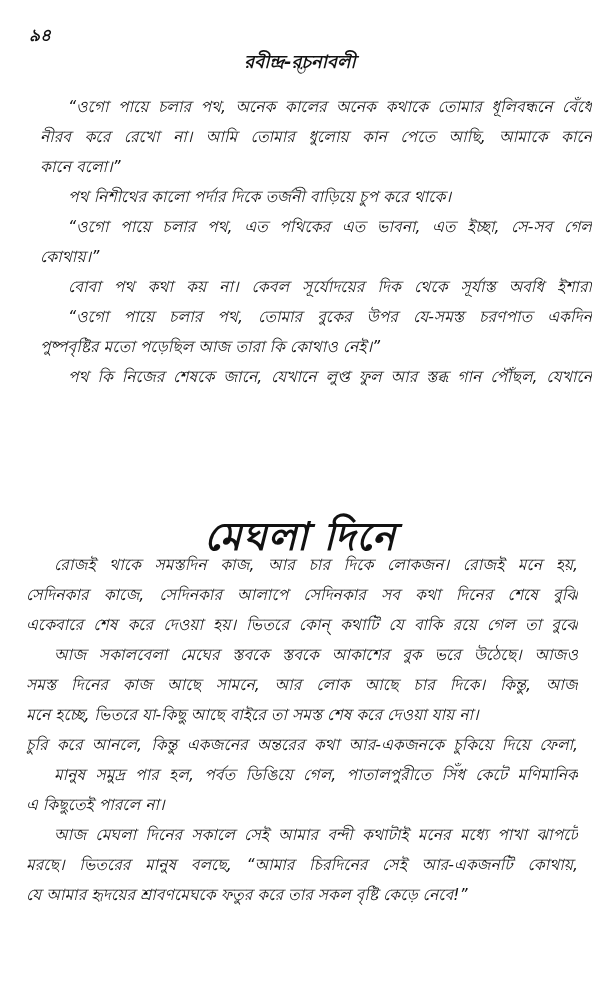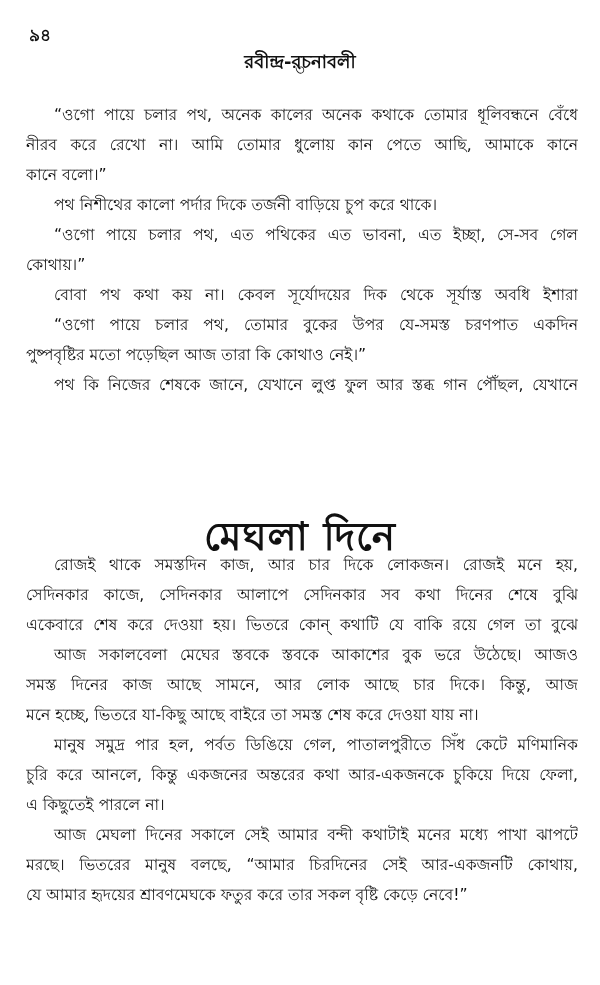--- a/index.html
+++ b/index.html
@@ -1,20 +1,20 @@
 <!DOCTYPE html>
 <html><head>
 <meta charset="utf-8">
 <style>
   html, body { margin: 0; padding: 0; background: #ffffff; }
   body {
     width: 600px; height: 985px; position: relative; overflow: hidden;
     font-family: "DejaVu Sans", sans-serif; color: #111111;
   }
-  .page { position: absolute; inset: 0; }
+  .page { position: absolute; inset: 0; font-style: italic; }
   .header-page-num {
     position: absolute; left: 29px; top: 22px; font-size: 17px; font-weight: bold;
   }
   .header-title {
     position: absolute; left: 0; right: 0; top: 20px; text-align: center;
     font-size: 18px; font-weight: bold; margin-top: 28px;
   }
   .section-num {
     position: absolute; left: 0; right: 0; top: 58px; text-align: center; font-size: 15px;
   }
@@ -31,21 +31,21 @@
   }
 </style>
 </head>
 <body>
 
 <div class="page">
   <div class="header-page-num">৯৪</div>
   <div class="header-title">রবীন্দ্র-রচনাবলী</div>
   <div class="section-num">৩</div>
 
-  <div class="text-block" style="top:100px;">
+  <div class="text-block" style="top:92px;margin-left:14px;">
     <div class="line indent">“ওগো পায়ে চলার পথ, অনেক কালের  অনেক কথাকে তোমার ধূলিবন্ধনে বেঁধে</div>
     <div class="line">নীরব করে রেখো না।  আমি তোমার ধুলোয় কান পেতে আছি, আমাকে কানে</div>
     <div class="line last">কানে বলো।”</div>
     <div class="line indent last">পথ নিশীথের কালো পর্দার দিকে তর্জনী বাড়িয়ে চুপ করে থাকে।</div>
     <div class="line indent">“ওগো পায়ে চলার পথ, এত  পথিকের  এত ভাবনা, এত  ইচ্ছা, সে-সব  গেল</div>
     <div class="line last">কোথায়।”</div>
     <div class="line indent">বোবা পথ কথা কয় না।  কেবল সূর্যোদয়ের দিক থেকে সূর্যাস্ত অবধি ইশারা</div>
     <div class="line indent">“ওগো পায়ে চলার পথ, তোমার বুকের উপর যে-সমস্ত চরণপাত একদিন</div>
     <div class="line last">পুষ্পবৃষ্টির মতো পড়েছিল আজ তারা কি কোথাও নেই।”</div>
     <div class="line indent">পথ কি নিজের শেষকে জানে, যেখানে লুপ্ত ফুল আর স্তব্ধ গান পৌঁছল, যেখানে</div>
@@ -53,20 +53,20 @@
 
   <div class="chapter-title">মেঘলা দিনে</div>
 
   <div class="text-block" style="top:550px;">
     <div class="line indent">রোজই থাকে সমস্তদিন কাজ, আর চার দিকে লোকজন।  রোজই মনে হয়,</div>
     <div class="line">সেদিনকার কাজে, সেদিনকার আলাপে সেদিনকার সব কথা দিনের শেষে বুঝি</div>
     <div class="line">একেবারে শেষ করে দেওয়া হয়।  ভিতরে কোন্ কথাটি যে বাকি রয়ে গেল তা বুঝে</div>
     <div class="line indent">আজ সকালবেলা মেঘের স্তবকে স্তবকে আকাশের বুক ভরে উঠেছে।  আজও</div>
     <div class="line">সমস্ত দিনের কাজ আছে সামনে, আর লোক আছে চার দিকে।  কিন্তু, আজ</div>
     <div class="line last">মনে হচ্ছে, ভিতরে যা-কিছু আছে বাইরে তা সমস্ত শেষ করে দেওয়া যায় না।</div>
+    <div class="line">চুরি করে আনলে, কিন্তু একজনের অন্তরের কথা আর-একজনকে চুকিয়ে দিয়ে ফেলা,</div>
     <div class="line indent">মানুষ সমুদ্র পার হল, পর্বত ডিঙিয়ে গেল, পাতালপুরীতে সিঁধ কেটে মণিমানিক</div>
-    <div class="line">চুরি করে আনলে, কিন্তু একজনের অন্তরের কথা আর-একজনকে চুকিয়ে দিয়ে ফেলা,</div>
     <div class="line last">এ কিছুতেই পারলে না।</div>
     <div class="line indent">আজ মেঘলা দিনের সকালে সেই আমার বন্দী কথাটাই মনের মধ্যে পাখা ঝাপটে</div>
     <div class="line">মরছে।  ভিতরের মানুষ বলছে, “আমার চিরদিনের সেই আর-একজনটি কোথায়,</div>
     <div class="line last">যে আমার হৃদয়ের শ্রাবণমেঘকে ফতুর করে তার সকল বৃষ্টি কেড়ে নেবে!”</div>
   </div>
 </div>
 
 </body></html>

